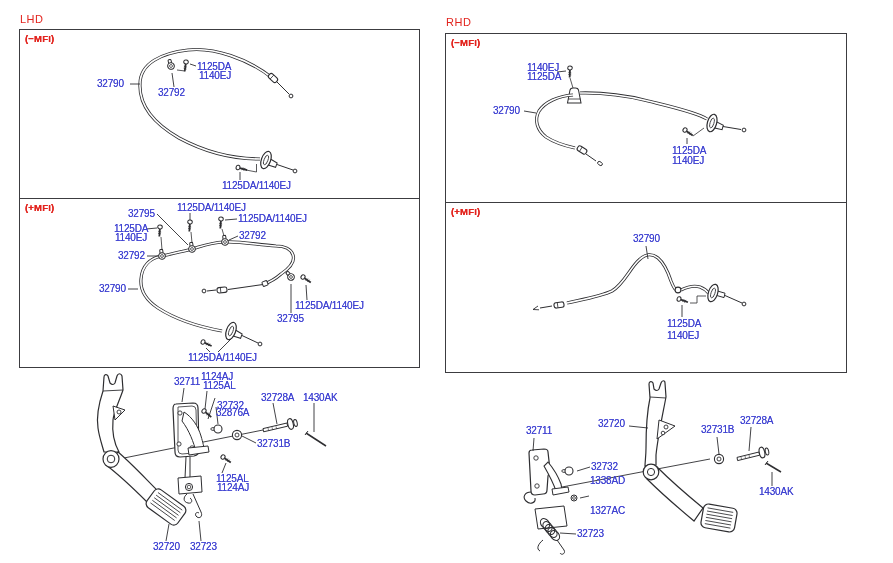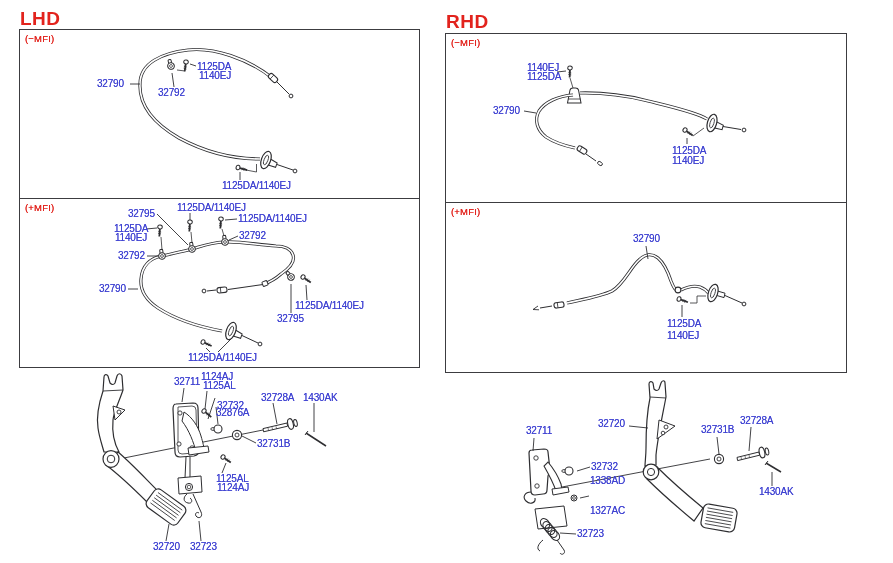--- a/index.html
+++ b/index.html
@@ -1,21 +1,21 @@
 <!DOCTYPE html>
 <html><head>
 <meta charset="utf-8">
 <style>
   html,body{margin:0;padding:0;background:#ffffff;}
   .stage{position:relative;width:893px;height:563px;background:#ffffff;overflow:hidden;
          font-family:"Liberation Sans", sans-serif;}
   .panel-box{position:absolute;border:1px solid #3c3c40;background:transparent;}
-  .mfi-tag{position:absolute;left:5px;top:3px;color:#e2231d;font-size:9.5px;font-weight:normal;text-shadow:0 0 0.5px #e2231d;
+  .mfi-tag{position:absolute;left:5px;top:3px;color:#e2231d;font-size:9.5px;font-weight:bold;text-shadow:0 0 0.5px #e2231d;
            letter-spacing:0.2px;white-space:nowrap;}
-  .hd{position:absolute;color:#e2231d;font-size:19px;font-weight:bold;letter-spacing:0.5px;
+  .hd{position:absolute;color:#e2231d;font-size:11px;font-weight:normal;letter-spacing:0.5px;
       white-space:nowrap;line-height:12px;}
   .lbl{position:absolute;color:#4043d2;font-size:10px;line-height:9.6px;letter-spacing:-0.2px;
        white-space:nowrap;text-shadow:0 0 0.35px #5558d8;}
   svg.art{position:absolute;left:0;top:0;width:893px;height:563px;}
 </style>
 </head>
 <body>
 
 <div class="stage">
 

